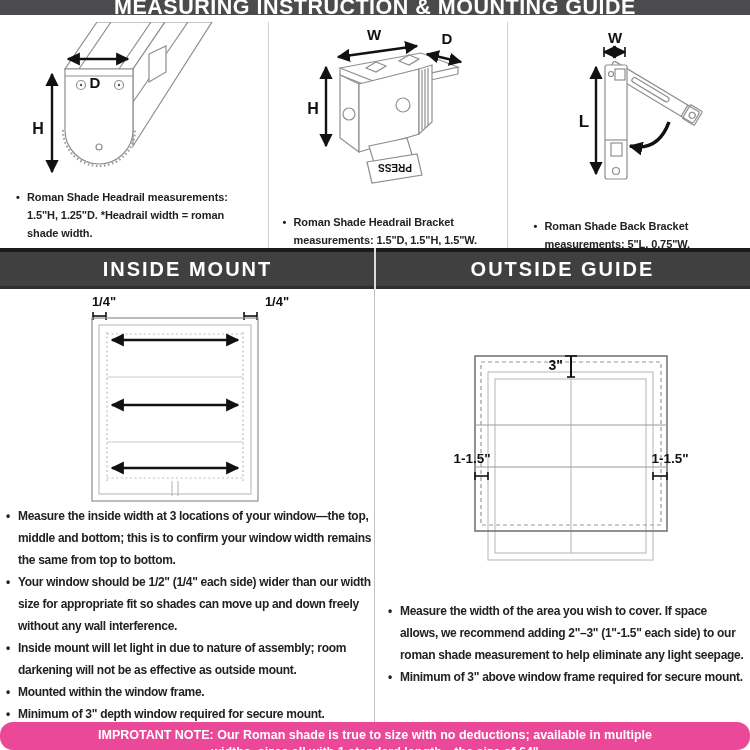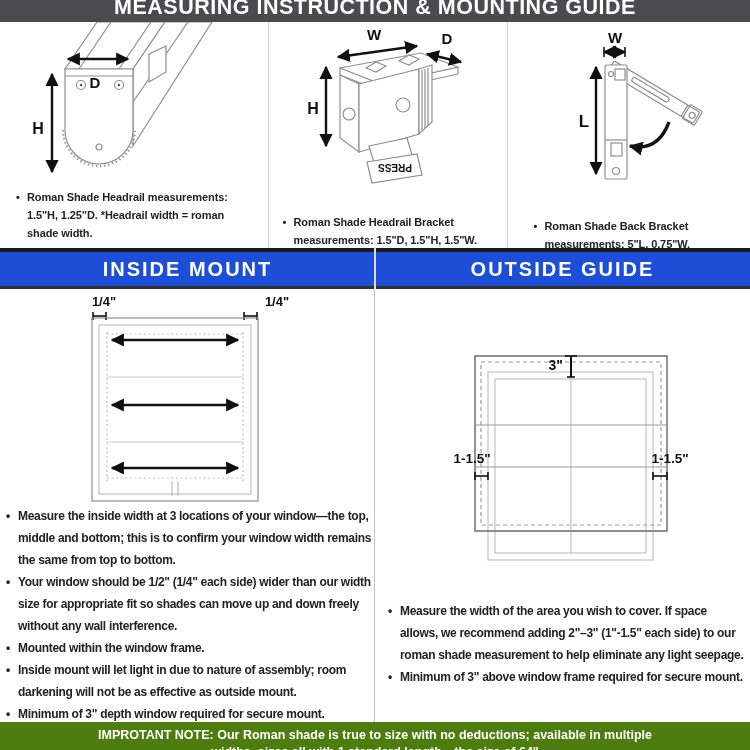--- a/index.html
+++ b/index.html
@@ -1,40 +1,40 @@
 <!DOCTYPE html>
 <html><head>
 <meta charset="utf-8">
 <style>
   html,body{margin:0;padding:0;background:#fff;}
   .page{position:relative;width:750px;height:750px;overflow:hidden;background:#fff;
         font-family:"Liberation Sans",sans-serif;color:#1d1d1d;}
   
-  .banner-top{position:absolute;left:0;top:0;width:750px;height:22px;background:#4b4b4d;overflow:hidden;}
+  .banner-top{position:absolute;left:0;top:0;width:750px;height:15px;background:#4b4b4d;overflow:hidden;}
   .banner-top .t{margin-top:-5px;text-align:center;color:#fff;font-weight:700;font-size:21.5px;
                  letter-spacing:.5px;line-height:24px;white-space:nowrap;}
-  .banner-bottom{position:absolute;left:0;top:722px;width:750px;height:28px;background:#4d7c0f;overflow:hidden;}
+  .banner-bottom{position:absolute;left:0;top:722px;width:750px;height:28px;background:#ec4899;overflow:hidden;border-radius:13px;}
   .banner-bottom .l1{margin-top:5px;text-align:center;color:#fff;font-weight:700;font-size:12.5px;line-height:17px;}
   .banner-bottom .l2{text-align:center;color:#fff;font-weight:700;font-size:12.5px;line-height:17px;}
   
   .toprow{position:absolute;left:0;top:22px;width:750px;height:226px;display:flex;}
   .panel{position:relative;height:226px;}
   .panel.p1{width:268px;border-right:1px solid #cfcfcf;}
   .panel.p2{width:238px;border-right:1px solid #cfcfcf;}
   .panel.p3{width:242px;}
   .panel svg{position:absolute;left:0;top:0;}
   .caption{position:absolute;font-size:11px;font-weight:700;line-height:18px;letter-spacing:-.1px;
            padding-left:11px;color:#222;}
   .caption::before{content:"\2022";position:absolute;left:0;top:0;}
   .cap1{top:166px;left:16px;width:215px;}
   .cap2{top:179px;left:0;right:0;width:200px;margin:12px auto;}
   .cap3{top:179px;left:0;right:0;width:180px;margin:16px auto;}
   
   .hdr{position:absolute;left:0;top:248px;width:750px;height:41px;display:flex;
-       box-sizing:border-box;border-top:4px solid #1a1a1a;border-bottom:3px solid #2f2f2f;background:#1d4ed8;}
+       box-sizing:border-box;border-top:4px solid #1a1a1a;border-bottom:3px solid #2f2f2f;background:#404040;}
   .hcell{width:375px;text-align:center;color:#fff;font-weight:700;font-size:20px;letter-spacing:2px;
          line-height:34px;white-space:nowrap;}
   .hgap{position:absolute;left:374px;top:248px;width:2px;height:41px;background:#dcdcdc;}
   
   .vdiv{position:absolute;left:374px;top:289px;width:1px;height:433px;background:#c2c2c2;}
   .mount-svg{position:absolute;}
   .blist{position:absolute;font-size:12px;font-weight:700;line-height:22px;letter-spacing:-.3px;color:#222;}
   .blist .b{position:relative;padding-left:12px;}
   .blist .b::before{content:"\2022";position:absolute;left:0;top:0;}
   .blist-in{left:6px;top:505px;width:366px;}
@@ -231,22 +231,22 @@
     <g class="tick">
       <line x1="278" y1="131" x2="292" y2="131"></line>
         <line x1="278" y1="127" x2="278" y2="135"></line>
         <line x1="292" y1="127" x2="292" y2="135"></line>
     </g>
   </svg>
 
   <div class="blist blist-in">
     <div class="b">Measure the inside width at 3 locations of your window—the top, middle and bottom; this is to confirm your window width remains the same from top to bottom.</div>
     <div class="b">Your window should be 1/2" (1/4" each side) wider than our width size for appropriate fit so shades can move up and down freely without any wall interference.</div>
+    <div class="b">Inside mount will let light in due to nature of assembly; room darkening will not be as effective as outside mount.</div>
     <div class="b">Mounted within the window frame.</div>
-    <div class="b">Inside mount will let light in due to nature of assembly; room darkening will not be as effective as outside mount.</div>
     <div class="b">Minimum of 3" depth window required for secure mount.</div>
   </div>
 
   <div class="blist blist-out">
     <div class="b">Measure the width of the area you wish to cover. If space allows, we recommend adding 2"–3" (1"-1.5" each side) to our roman shade measurement to help eliminate any light seepage.</div>
     <div class="b">Minimum of 3" above window frame required for secure mount.</div>
   </div>
 
   <div class="banner-bottom">
     <div class="l1">IMPROTANT NOTE: Our Roman shade is true to size with no deductions; available in multiple</div>

